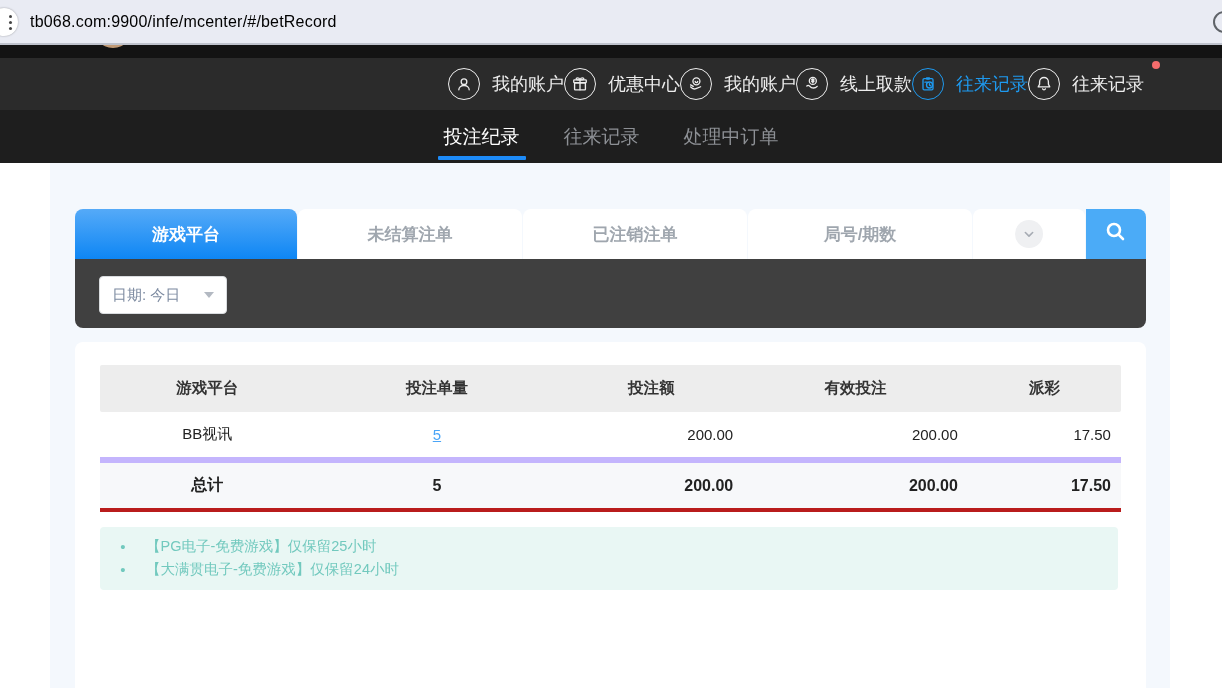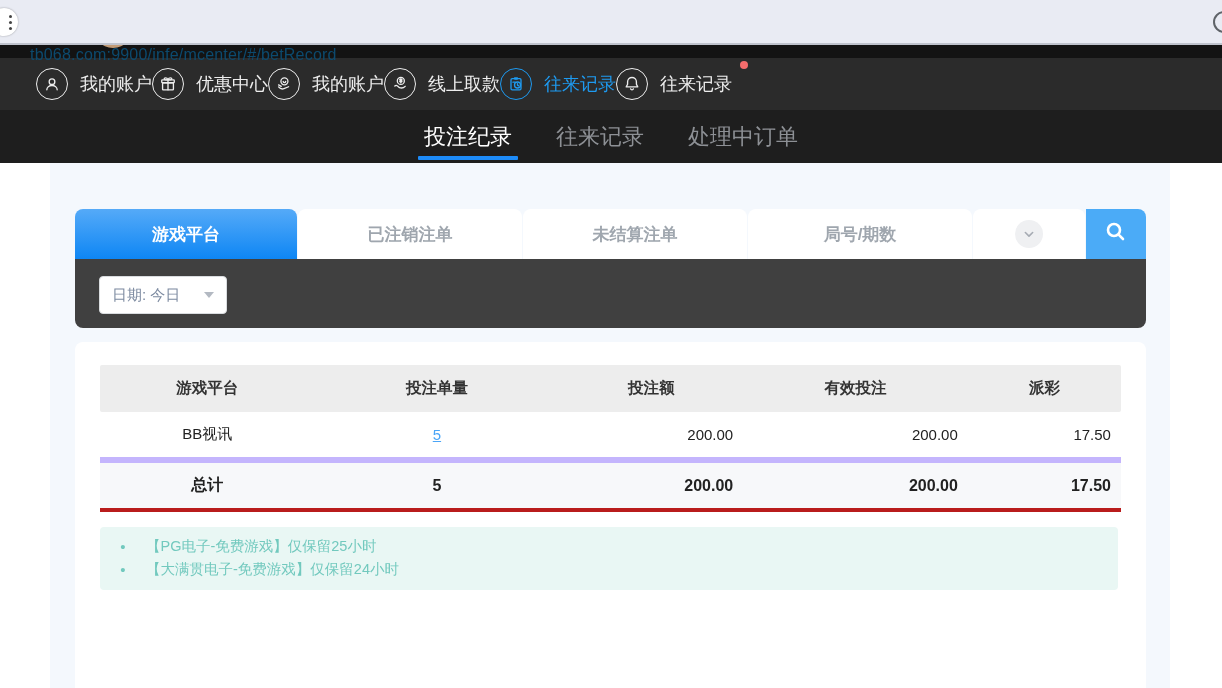--- a/index.html
+++ b/index.html
@@ -8,46 +8,46 @@
   .screen { position:relative; width:1222px; height:688px; overflow:hidden; background:#fff; }
 
   
   .browser-bar { position:absolute; top:0; left:0; right:0; height:45px; background:#e9ebf3;
     border-bottom:2px solid #bfc3cd; z-index:3; }
   .site-chip { position:absolute; left:-10px; top:8px; width:28px; height:28px; border-radius:50%;
     background:#fff; box-shadow:0 0 2px rgba(0,0,0,.35); }
   .site-chip .dots { position:absolute; right:6px; top:7px; width:3px; height:3px; background:#444;
     border-radius:50%; box-shadow:0 6px 0 #444, 0 12px 0 #444; }
   .url-text { position:absolute; left:30px; top:0; height:43px; display:flex; align-items:center;
-    font-size:16px; color:#0c4a6e; letter-spacing:.2px;margin-top:33px; }
+    font-size:16px; color:#000000; letter-spacing:.2px; }
   .bar-right-circle { position:absolute; right:-13px; top:11px; width:22px; height:22px;
     border:2px solid #5f6368; border-radius:50%; background:transparent; }
 
   
   .logo-arc { position:absolute; top:6px; left:92px; width:42px; height:42px; border-radius:50%;
     background:#fdf5ec; border:3px solid #c29b76; z-index:2; }
 
   
   .nav-strip { position:absolute; top:45px; left:0; right:0; height:13px; background:#131313; z-index:1; }
   .main-nav { position:absolute; top:58px; left:0; right:0; height:52px; background:#2b2b2b; z-index:1;
-    display:flex; align-items:center; justify-content:flex-start; padding:0 36px; }
+    display:flex; align-items:center; justify-content:flex-end; padding:0 78px; }
   .nav-item { display:flex; align-items:center; gap:12px; color:#ededed; font-size:18px; cursor:pointer;
     position:relative; }
   .nav-item.active { color:#1e9af0; }
   .icon-circle { width:32px; height:32px; border:1.6px solid currentColor; border-radius:50%;
     display:flex; align-items:center; justify-content:center; flex:0 0 auto; }
   .icon-circle svg { width:20px; height:20px; stroke:currentColor; fill:none; stroke-width:1.6;
     stroke-linecap:round; stroke-linejoin:round; }
   .badge-dot { position:absolute; right:-16px; top:-7px; width:8px; height:8px; border-radius:50%;
     background:#f56c6c; }
 
   
   .sub-nav { position:absolute; top:110px; left:0; right:0; height:53px; background:#1e1e1e; z-index:1;
     display:flex; align-items:center; justify-content:center; gap:44px; }
-  .subnav-item { position:relative; font-size:22px; color:#8d9095; height:100%; display:flex;
+  .subnav-item { position:relative; font-size:19px; color:#8d9095; height:100%; display:flex;
     align-items:center; cursor:pointer; }
   .subnav-item.active { color:#ffffff; }
   .subnav-item.active .underline { position:absolute; left:-6px; right:-6px; bottom:3px; height:4px;
     background:#1d8bf8; border-radius:1px; }
 
   
   .page-content { position:absolute; top:163px; left:0; right:0; bottom:0; background:#fff; }
   .content-inner { position:absolute; top:0; bottom:0; left:50px; width:1120px; background:#f4f8fd; }
 
   
@@ -196,25 +196,25 @@
   </div>
 
   <div class="page-content">
     <div class="content-inner">
 
       <div class="filter-card">
         <div class="tabs-row">
           <div class="tab-seg t1 active">
             <span>游戏平台</span>
           </div>
+          <div class="tab-seg t2">
+            <span>未结算注单</span>
+          </div>
           <div class="tab-seg t3">
             <span>已注销注单</span>
-          </div>
-          <div class="tab-seg t2">
-            <span>未结算注单</span>
           </div>
           <div class="tab-seg t4">
             <span>局号/期数</span>
           </div>
           <div class="tab-seg chev">
             <span class="chev-circle">
               <svg viewBox="0 0 22 22">
                   <polyline points="6,9 11,14 16,9" stroke="#a6abb3" stroke-width="2.2" fill="none" stroke-linecap="round" stroke-linejoin="round"></polyline>
                 </svg>
             </span>

